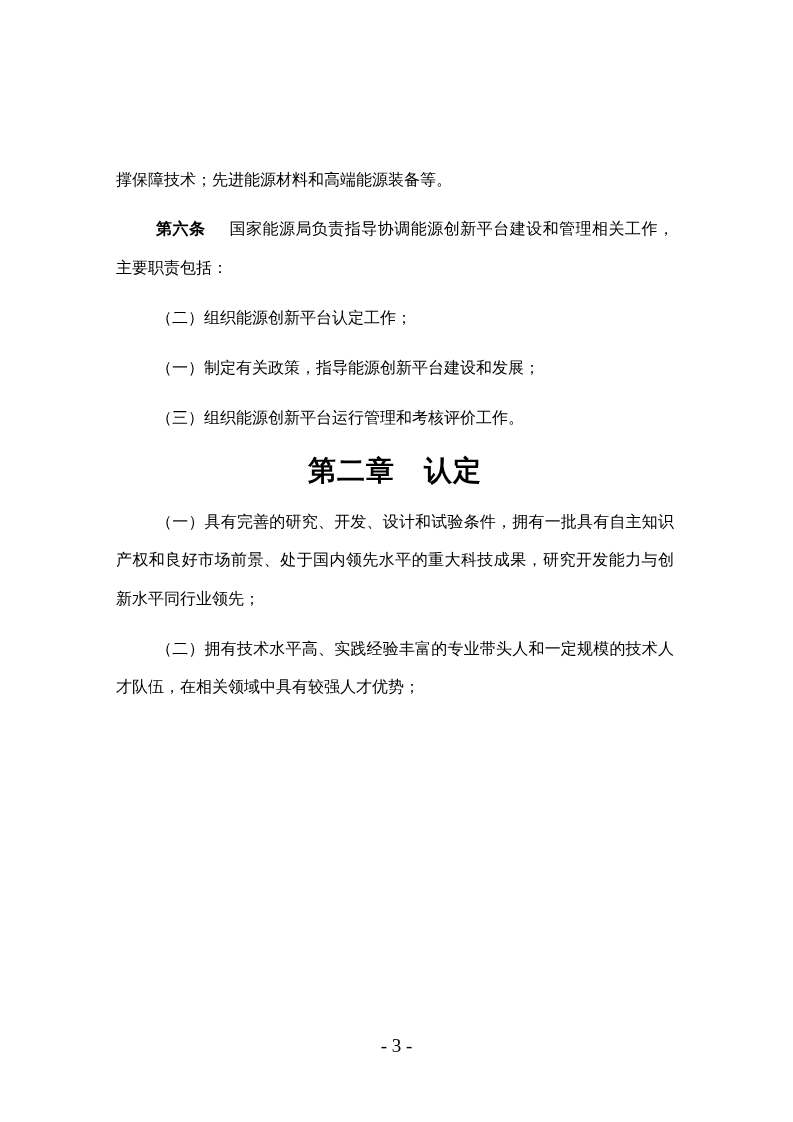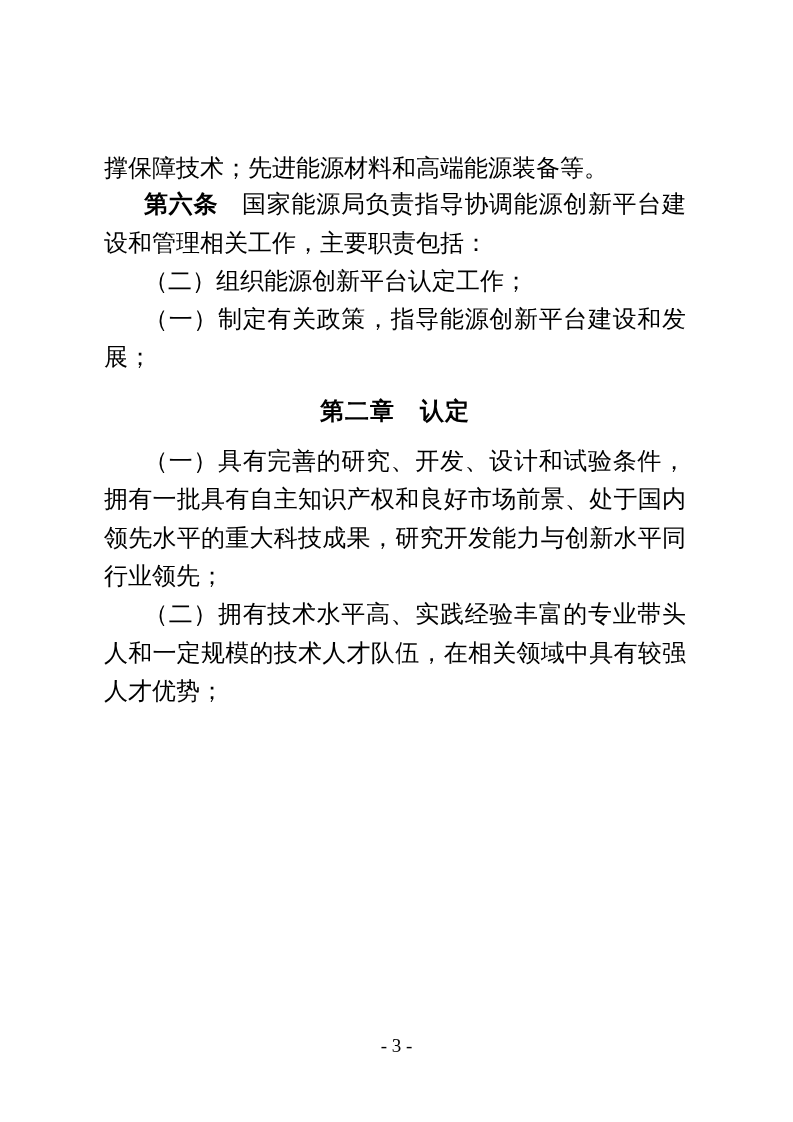--- a/index.html
+++ b/index.html
@@ -16,42 +16,42 @@
     font-family: "DejaVu Sans", sans-serif;
     overflow: hidden;
   }
   .content {
     position: absolute;
     left: 104px;
     top: 149px;
     width: 582px;
   }
   p.para {
-    margin: 0;
+    margin: 12px;
     padding: 0;
-    font-size: 24px;
+    font-size: 16px;
     line-height: 38.3px;
     text-align: justify;
     text-align-last: left;
     letter-spacing: 0;
     word-break: break-all;
     font-weight: 500;
   }
   p.para.indent {
     text-indent: 40px;
     font-family: Liberation Mono, monospace;
   }
   .lead {
     font-weight: 800;
     margin-right: 24px;
   }
   h2.chapter {
     margin: 13px 0 14px 0;
     padding: 0;
-    font-size: 24px;
+    font-size: 28px;
     line-height: 38.3px;
     text-align: center;
     font-weight: 800;
     letter-spacing: 1px;
   }
   .footer {
     position: absolute;
     top: 1034px;
     left: 0;
     width: 793px;
@@ -68,20 +68,21 @@
 <div class="page">
   <div class="content">
   <p class="para"><span class="ptext">撑保障技术；先进能源材料和高端能源装备等。</span></p>
 
   <p class="para indent"><b class="lead">第六条</b><span class="ptext">国家能源局负责指导协调能源创新平台建设和管理相关工作，主要职责包括：</span></p>
 
   <p class="para indent"><span class="ptext">（二）组织能源创新平台认定工作；</span></p>
 
   <p class="para indent"><span class="ptext">（一）制定有关政策，指导能源创新平台建设和发展；</span></p>
 
+  <p class="para indent"><span class="ptext">（三）组织能源创新平台运行管理和考核评价工作。</span></p>
 
 
   <h2 class="chapter">第二章　认定</h2>
 
 
 
   <p class="para indent"><span class="ptext">（一）具有完善的研究、开发、设计和试验条件，拥有一批具有自主知识产权和良好市场前景、处于国内领先水平的重大科技成果，研究开发能力与创新水平同行业领先；</span></p>
 
   <p class="para indent"><span class="ptext">（二）拥有技术水平高、实践经验丰富的专业带头人和一定规模的技术人才队伍，在相关领域中具有较强人才优势；</span></p>
 </div>

